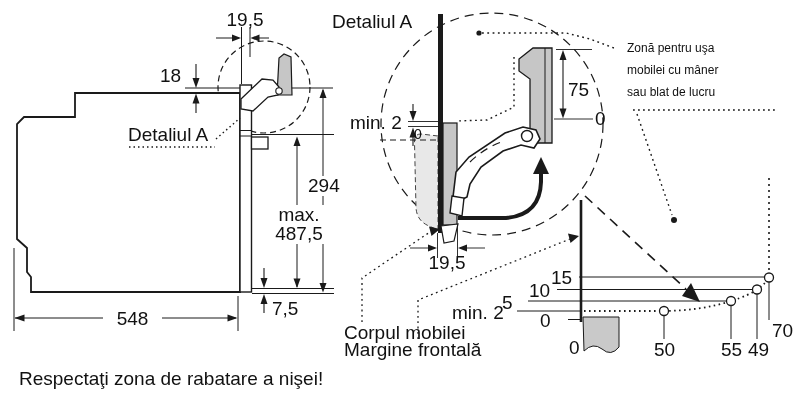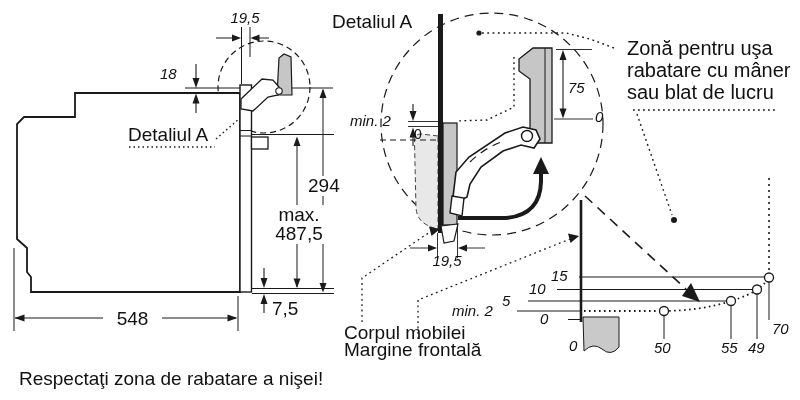--- a/index.html
+++ b/index.html
@@ -1,26 +1,26 @@
 <!DOCTYPE html>
 <html><head>
 <meta charset="utf-8">
 <style>
   html,body{margin:0;padding:0;background:#fff;}
   .stage{position:relative;width:800px;height:400px;background:#fff;overflow:hidden;
          font-family:"Liberation Sans", sans-serif;color:#111;}
   .stage svg{position:absolute;left:0;top:0;}
   .lbl{position:absolute;white-space:nowrap;color:#111;line-height:1.05;}
   .fs16{font-size:19px;}
-  .fs15{font-size:15px;font-style:italic;}
+  .fs15{font-size:19px;}
   .fs14{font-size:14px;}
   .bgw{background:#fff;padding:0 2px;}
   .ctr{text-align:center;}
   .rgt{}
-  .zone{line-height:22px;font-size:20px;}
+  .zone{line-height:22px;font-size:12px;}
 </style>
 </head>
 <body>
 
 <div class="stage">
 
 <svg width="800" height="400" viewBox="0 0 800 400">
   <g stroke="#1a1a1a" fill="none" stroke-linecap="butt">
 
     <g>
@@ -183,21 +183,21 @@
       <line x1="585" y1="196" x2="686" y2="289" stroke-width="1.6" stroke-dasharray="10 7"></line>
       <polygon points="700,302 682,296 691,283" fill="#1a1a1a" stroke="none"></polygon>
     </g>
   </g>
 </svg>
 
 <span class="lbl fs16" style="left:332px;top:12px">Detaliul A</span>
 
 <div class="lbl zone" style="left:627px;top:37px">
   <div>Zonă pentru uşa</div>
-  <div>rabatare cu mâner</div>
+  <div>mobilei cu mâner</div>
   <div>sau blat de lucru</div>
 </div>
 
 <span class="lbl fs15 ctr" style="left:225px;top:10px;width:40px">19,5</span>
 <span class="lbl fs15 rgt" style="left:160px;top:66px;width:28px">18</span>
 <span class="lbl fs16" style="left:128px;top:125px">Detaliul A</span>
 <span class="lbl fs16 bgw" style="left:306px;top:176px">294</span>
 <span class="lbl fs16 bgw ctr" style="left:271px;top:205px;width:52px">max.</span>
 <span class="lbl fs16 bgw ctr" style="left:269px;top:224px;width:56px">487,5</span>
 <span class="lbl fs16 bgw ctr" style="left:103px;top:309px;width:55px">548</span>

